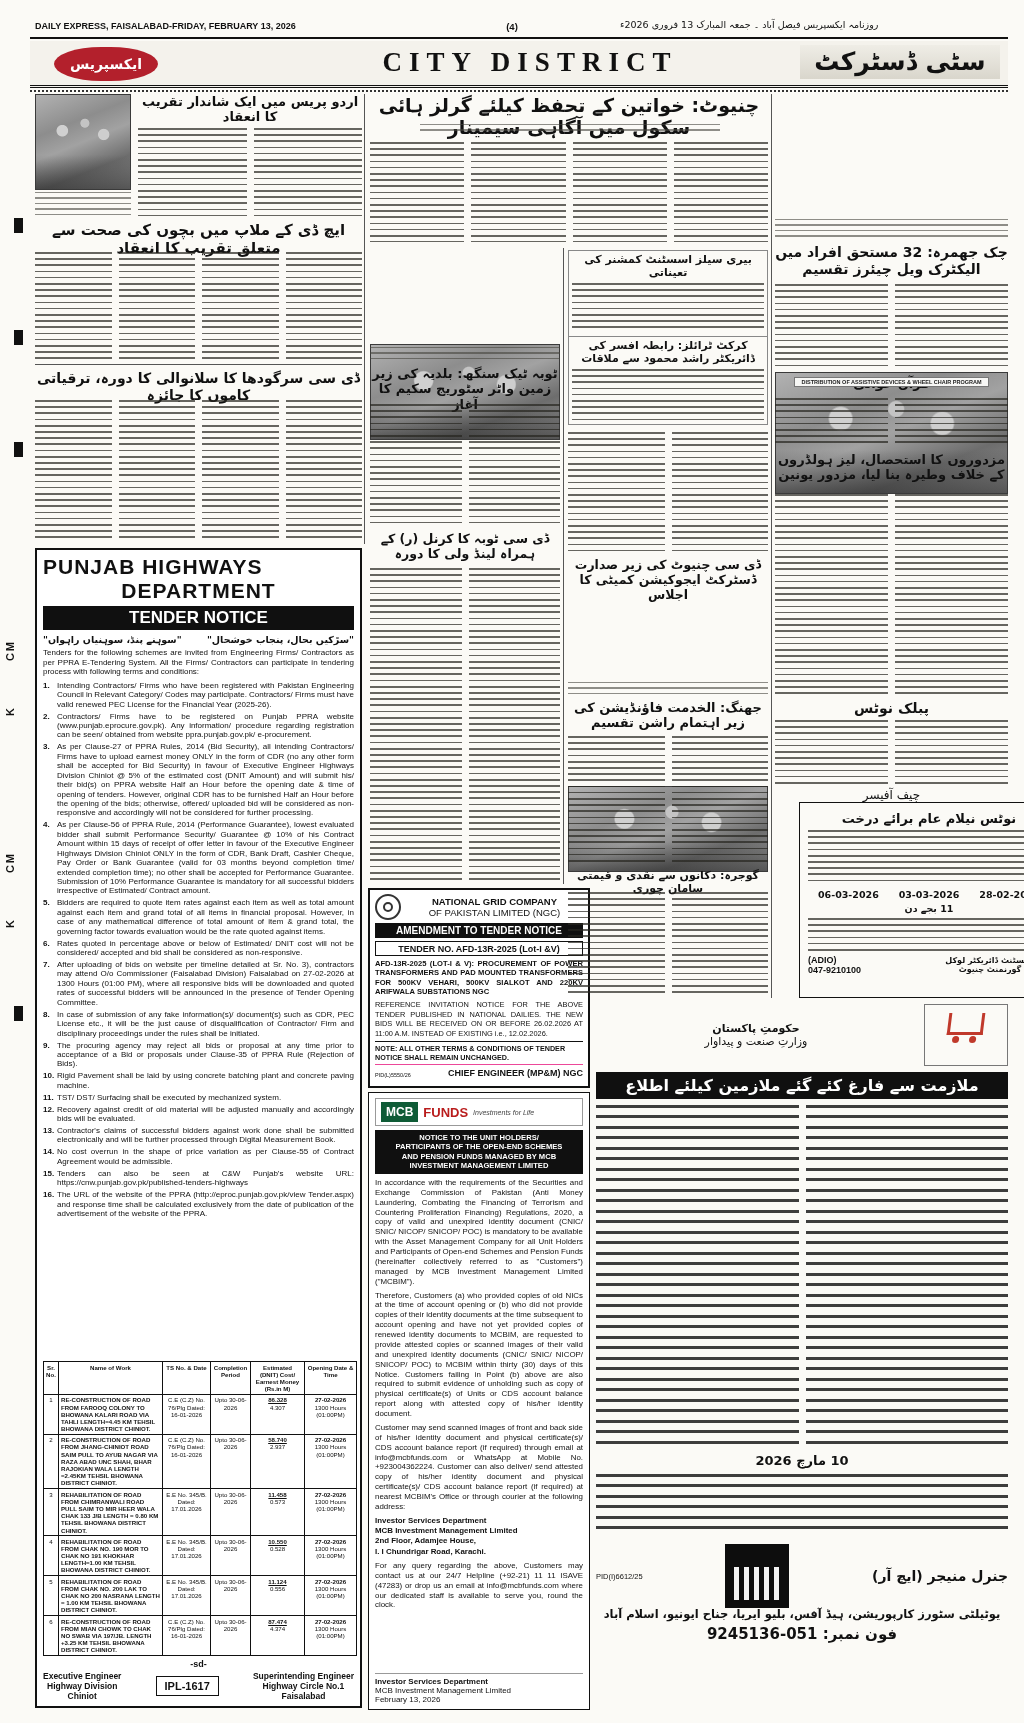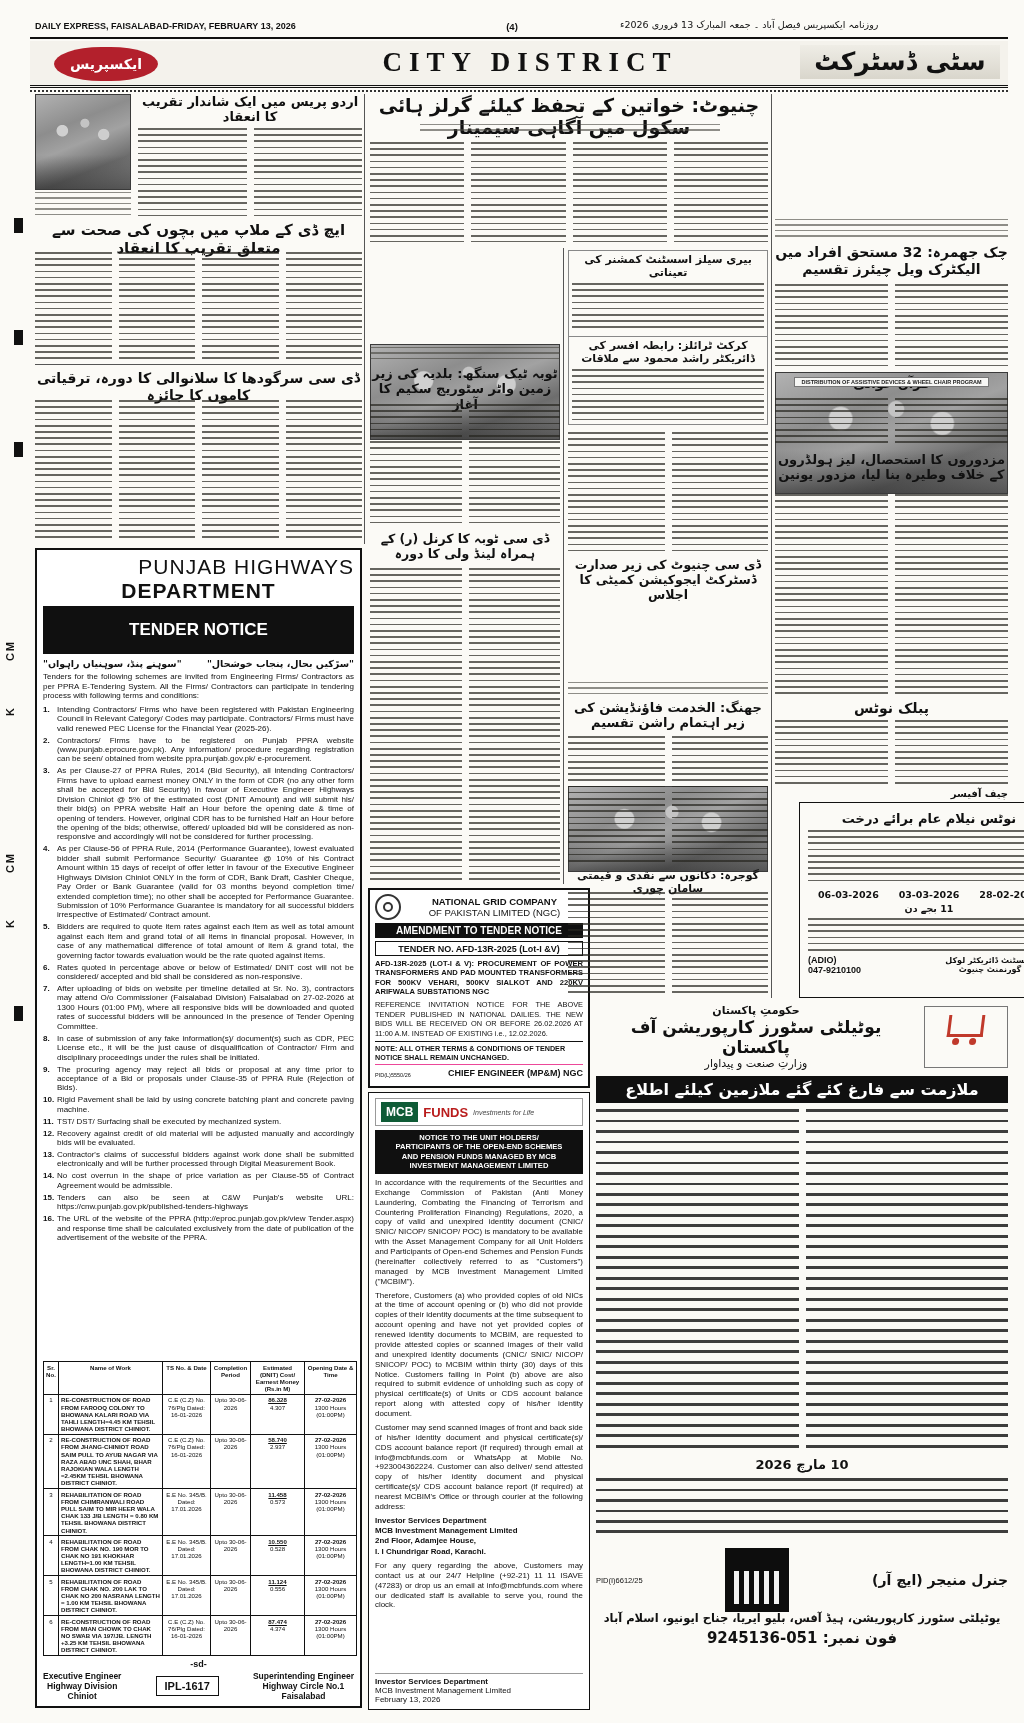--- a/index.html
+++ b/index.html
@@ -96,23 +96,23 @@
   <div class="abs hrule" style="left:35px;top:364px;width:327px"></div>
   <div class="abs ur hl" style="left:35px;top:370px;width:327px;font-size:14px">ڈی سی سرگودھا کا سلانوالی کا دورہ، ترقیاتی کاموں کا جائزہ</div>
   <div class="abs cols" style="left:35px;top:400px;width:327px;height:142px">
     <div class="sim"></div>
       <div class="sim"></div>
       <div class="sim"></div>
       <div class="sim"></div>
   </div>
 
   <div id="tender" class="abs" style="left:35px;top:548px;width:327px;height:1160px">
-    <div style="text-align:right;font-weight:normal;font-size:21px;letter-spacing:1px">PUNJAB HIGHWAYS</div>
+    <div style="text-align:left;font-weight:bold;font-size:21px;letter-spacing:1px">PUNJAB HIGHWAYS</div>
     <div style="text-align:center;font-weight:bold;font-size:21px;letter-spacing:1px">DEPARTMENT</div>
-    <div class="blackbar" style="font-size:17px;padding:14px 0;margin:3px 0">TENDER NOTICE</div>
+    <div class="blackbar" style="font-size:17px;padding:2px 0;margin:3px 0">TENDER NOTICE</div>
     <div class="ur" style="display:flex;justify-content:space-between;font-weight:bold;font-size:9.5px;margin:1px 0 3px">
       <span>"سڑکیں بحال، پنجاب خوشحال"</span>
       <span>"سوہنے پنڈ، سوہنیاں راہواں"</span>
     </div>
     <div style="font-size:8px;text-align:justify;margin-bottom:4px;line-height:1.2">Tenders for the following schemes are invited from Engineering Firms/ Contractors as per PPRA E-Tendering System. All the Firms/ Contractors can participate in tendering process with following terms and conditions:</div>
 
     <div>
       <div class="cond">
           <span class="cond-n">1.</span>
           <span class="cond-t">Intending Contractors/ Firms who have been registered with Pakistan Engineering Council in Relevant Category/ Codes may participate. Contractors/ Firms must have valid renewed PEC License for the Financial Year (2025-26).</span>
@@ -388,21 +388,21 @@
     <div class="sim"></div>
       <div class="sim"></div>
   </div>
 
   <div class="abs" style="left:775px;top:700px;width:233px">
     <div class="ur hl" style="font-size:14px">پبلک نوٹس</div>
     <div class="cols" style="height:66px;margin-top:3px">
       <div class="sim"></div>
         <div class="sim"></div>
     </div>
-    <div class="ur" style="font-weight:bold;font-size:10px;text-align:right;margin-top:2px">چیف آفیسر</div>
+    <div class="ur" style="font-weight:normal;font-size:12px;text-align:center;margin-top:2px">چیف آفیسر</div>
   </div>
 
   <div class="abs" style="left:799px;top:802px;width:260px;height:196px;border:1.5px solid #111;padding:8px">
     <div class="ur hl" style="font-size:13px">نوٹس نیلام عام برائے درخت</div>
     <div class="sim" style="height:56px;margin-top:4px"></div>
     <div class="ur" style="display:flex;justify-content:space-around;font-weight:bold;font-size:9.5px;margin:3px 0">
       <span>28-02-2026</span>
       <span>03-03-2026</span>
       <span>06-03-2026</span>
     </div>
@@ -418,21 +418,20 @@
     </div>
   </div>
 
   <div class="abs" style="left:596px;top:1004px;width:412px;height:706px">
     <div style="display:flex;flex-direction:row-reverse;align-items:center;gap:8px">
       <div style="flex:none;width:84px;height:62px;border:1.5px solid #777;padding:2px">
         <div class="cart"></div>
       </div>
       <div style="flex:1;text-align:center" class="ur">
         <div style="font-weight:bold;font-size:11px">حکومتِ پاکستان</div>
-        <div style="font-weight:bold;font-size:17px">یوٹیلٹی سٹورز کارپوریشن آف پاکستان</div>
         <div style="font-size:11px">وزارتِ صنعت و پیداوار</div>
       </div>
     </div>
     <div class="blackbar ur" style="font-size:16px;padding:4px 0;margin:6px 0">ملازمت سے فارغ کئے گئے ملازمین کیلئے اطلاع</div>
     <div class="cols" style="height:342px">
       <div class="sim-lg"></div>
       <div class="sim-lg"></div>
     </div>
     <div class="ur" style="font-weight:bold;font-size:13px;text-align:center;margin:6px 0">10 مارچ 2026</div>
     <div class="sim-lg" style="height:60px"></div>

